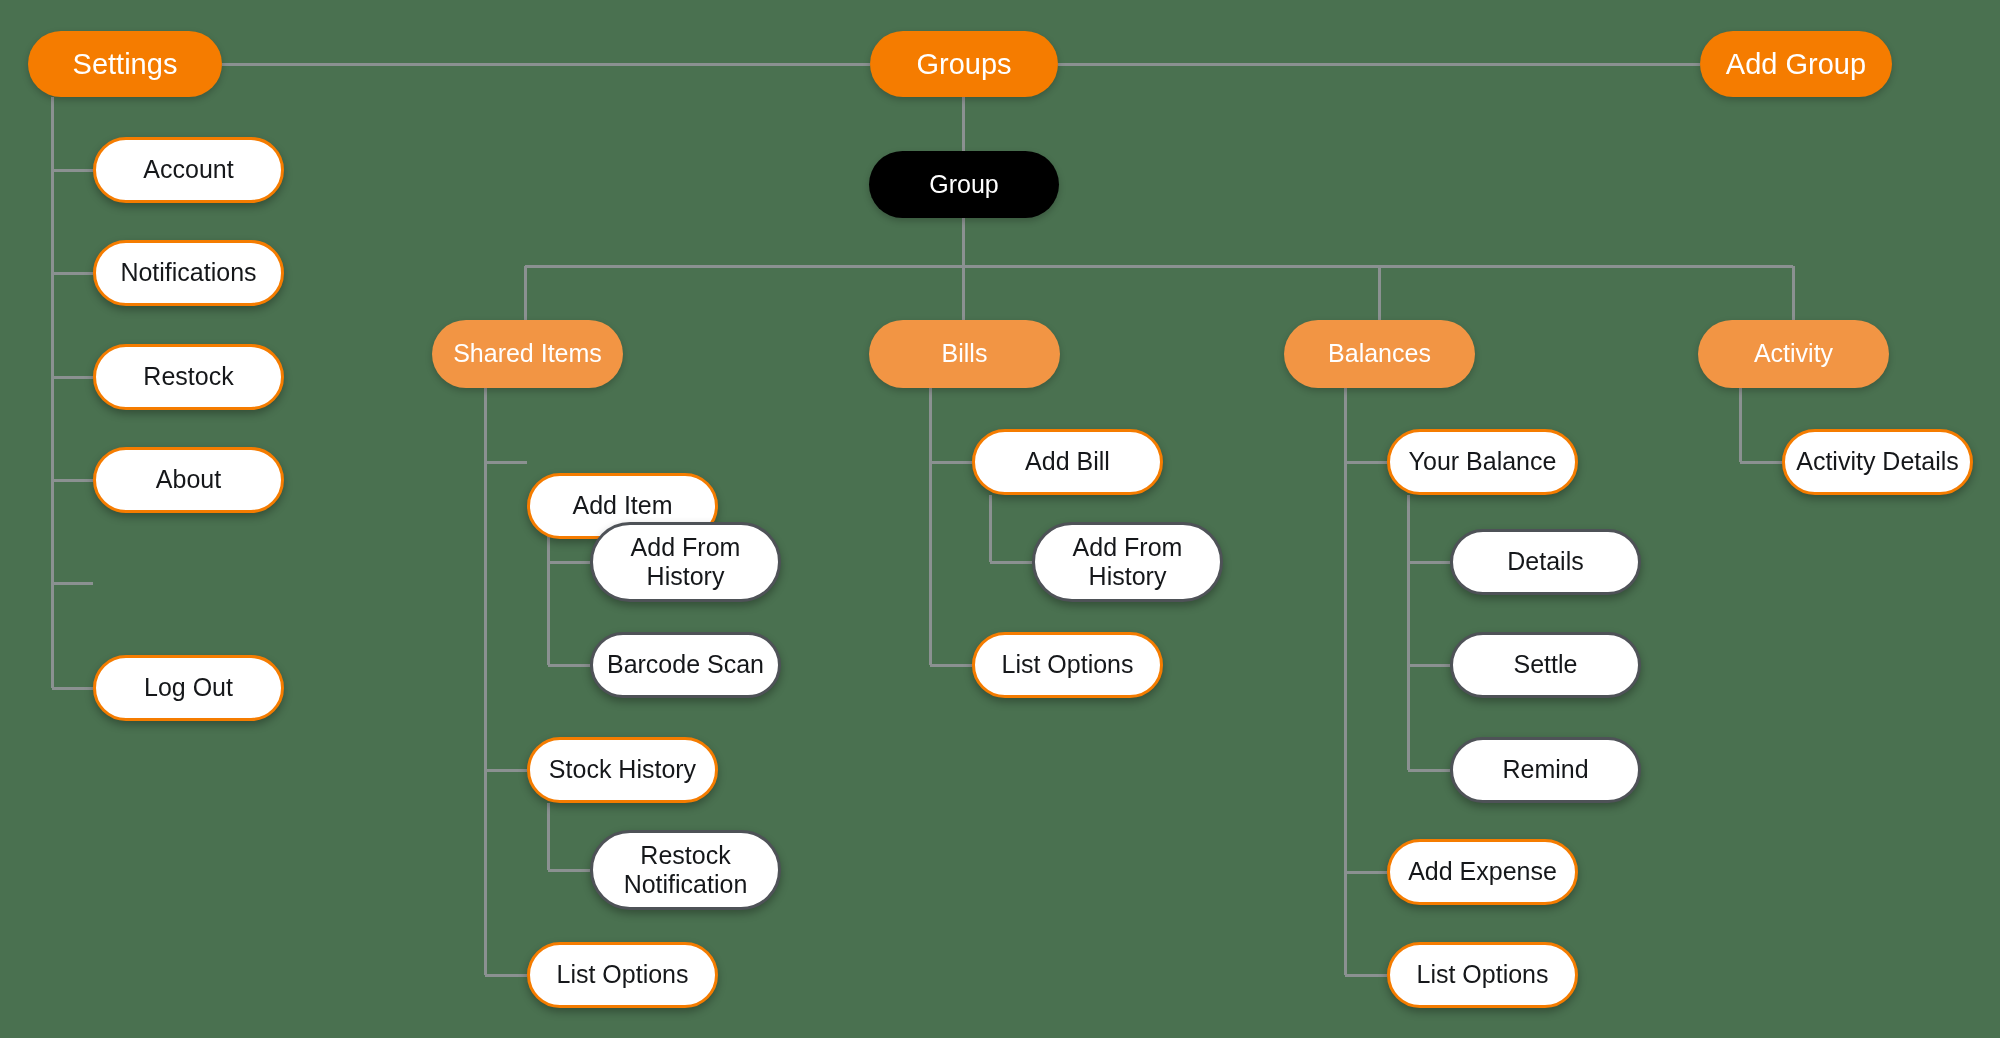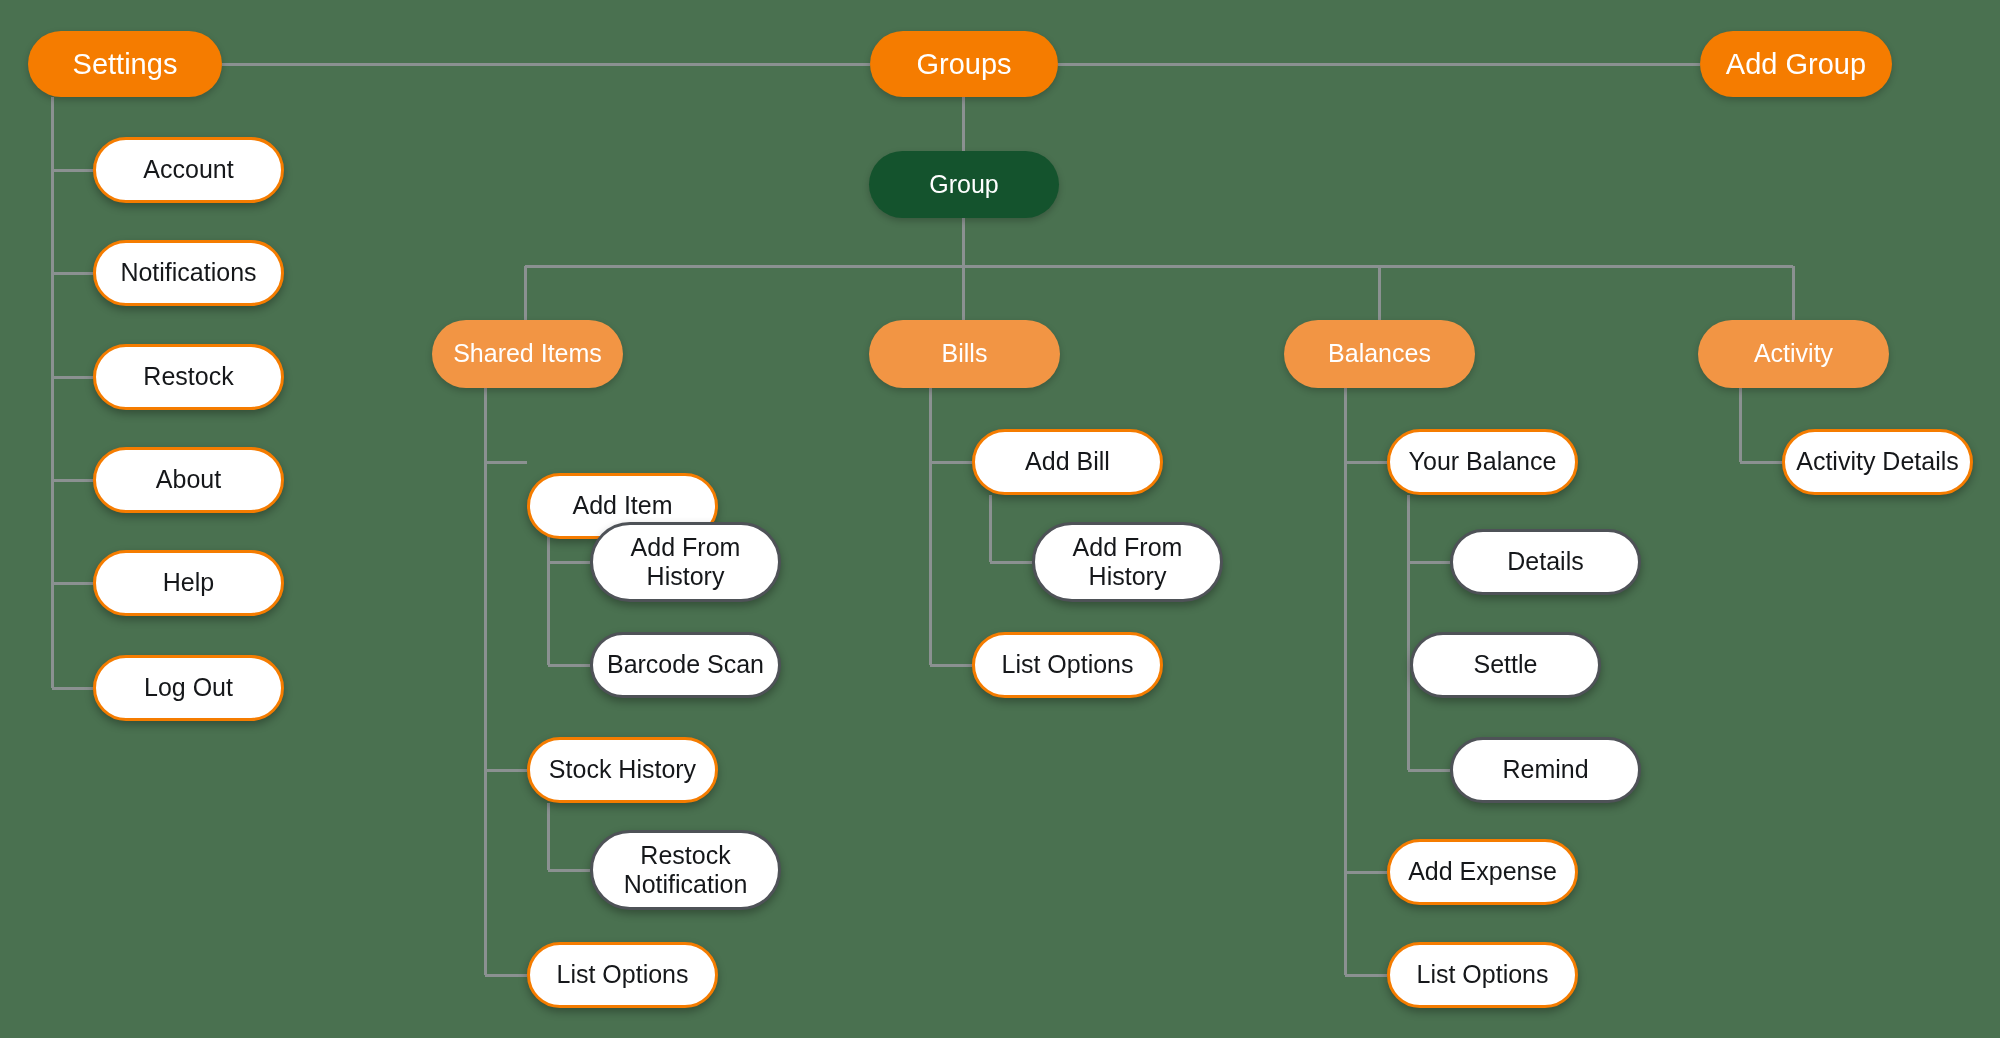--- a/index.html
+++ b/index.html
@@ -25,21 +25,21 @@
   }
   
   .n-root{
     background:#f57c00;
     color:#ffffff;
     font-size:29px;
     box-shadow:0 3px 7px rgba(0,0,0,0.22);
   }
   
   .n-group{
-    background:#14532d;
+    background:#000000;
     color:#ffffff;
     font-size:25px;
     box-shadow:0 3px 7px rgba(0,0,0,0.22);
   }
   
   .n-section{
     background:#f29544;
     color:#ffffff;
     font-size:25px;
     box-shadow:0 3px 7px rgba(0,0,0,0.22);
@@ -129,21 +129,20 @@
   <div class="node n-root" style="left:870px;top:31px;width:188px;height:66px;">Groups</div>
 
   <div class="node n-root" style="left:1700px;top:31px;width:192px;height:66px;">Add Group</div>
 
   <div class="node n-group" style="left:869px;top:151px;width:190px;height:67px;">Group</div>
 
   <div class="node n-leaf" style="left:93px;top:137px;width:191px;height:66px;">Account</div>
   <div class="node n-leaf" style="left:93px;top:240px;width:191px;height:66px;">Notifications</div>
   <div class="node n-leaf" style="left:93px;top:344px;width:191px;height:66px;">Restock</div>
   <div class="node n-leaf" style="left:93px;top:447px;width:191px;height:66px;text-align:center;">About</div>
-  <div class="node n-leaf" style="left:93px;top:550px;width:191px;height:66px;">Help</div>
   <div class="node n-leaf" style="left:93px;top:655px;width:191px;height:66px;">Log Out</div>
 
   <div class="node n-section" style="left:432px;top:320px;width:191px;height:68px;">Shared Items</div>
   <div class="node n-section" style="left:869px;top:320px;width:191px;height:68px;">Bills</div>
   <div class="node n-section" style="left:1284px;top:320px;width:191px;height:68px;">Balances</div>
   <div class="node n-section" style="left:1698px;top:320px;width:191px;height:68px;">Activity</div>
 
   <div class="node n-leaf" style="left:527px;top:429px;width:191px;height:66px;margin-top:44px;">Add Item</div>
   <div class="node n-sub" style="left:590px;top:522px;width:191px;height:80px;">Add From
 History</div>
@@ -153,20 +152,20 @@
   <div class="node n-leaf" style="left:527px;top:737px;width:191px;height:66px;">Stock History</div>
   <div class="node n-leaf" style="left:527px;top:942px;width:191px;height:66px;">List Options</div>
 
   <div class="node n-leaf" style="left:972px;top:429px;width:191px;height:66px;">Add Bill</div>
   <div class="node n-sub" style="left:1032px;top:522px;width:191px;height:80px;">Add From
 History</div>
   <div class="node n-leaf" style="left:972px;top:632px;width:191px;height:66px;">List Options</div>
 
   <div class="node n-leaf" style="left:1387px;top:429px;width:191px;height:66px;">Your Balance</div>
   <div class="node n-sub" style="left:1450px;top:529px;width:191px;height:66px;">Details</div>
-  <div class="node n-sub" style="left:1410px;top:632px;width:191px;height:66px;">Settle</div>
+  <div class="node n-sub" style="left:1450px;top:632px;width:191px;height:66px;">Settle</div>
   <div class="node n-sub" style="left:1450px;top:737px;width:191px;height:66px;">Remind</div>
   <div class="node n-leaf" style="left:1387px;top:839px;width:191px;height:66px;">Add Expense</div>
   <div class="node n-leaf" style="left:1387px;top:942px;width:191px;height:66px;">List Options</div>
 
   <div class="node n-leaf" style="left:1782px;top:429px;width:191px;height:66px;">Activity Details</div>
 
 </div>
 
 </body></html>

